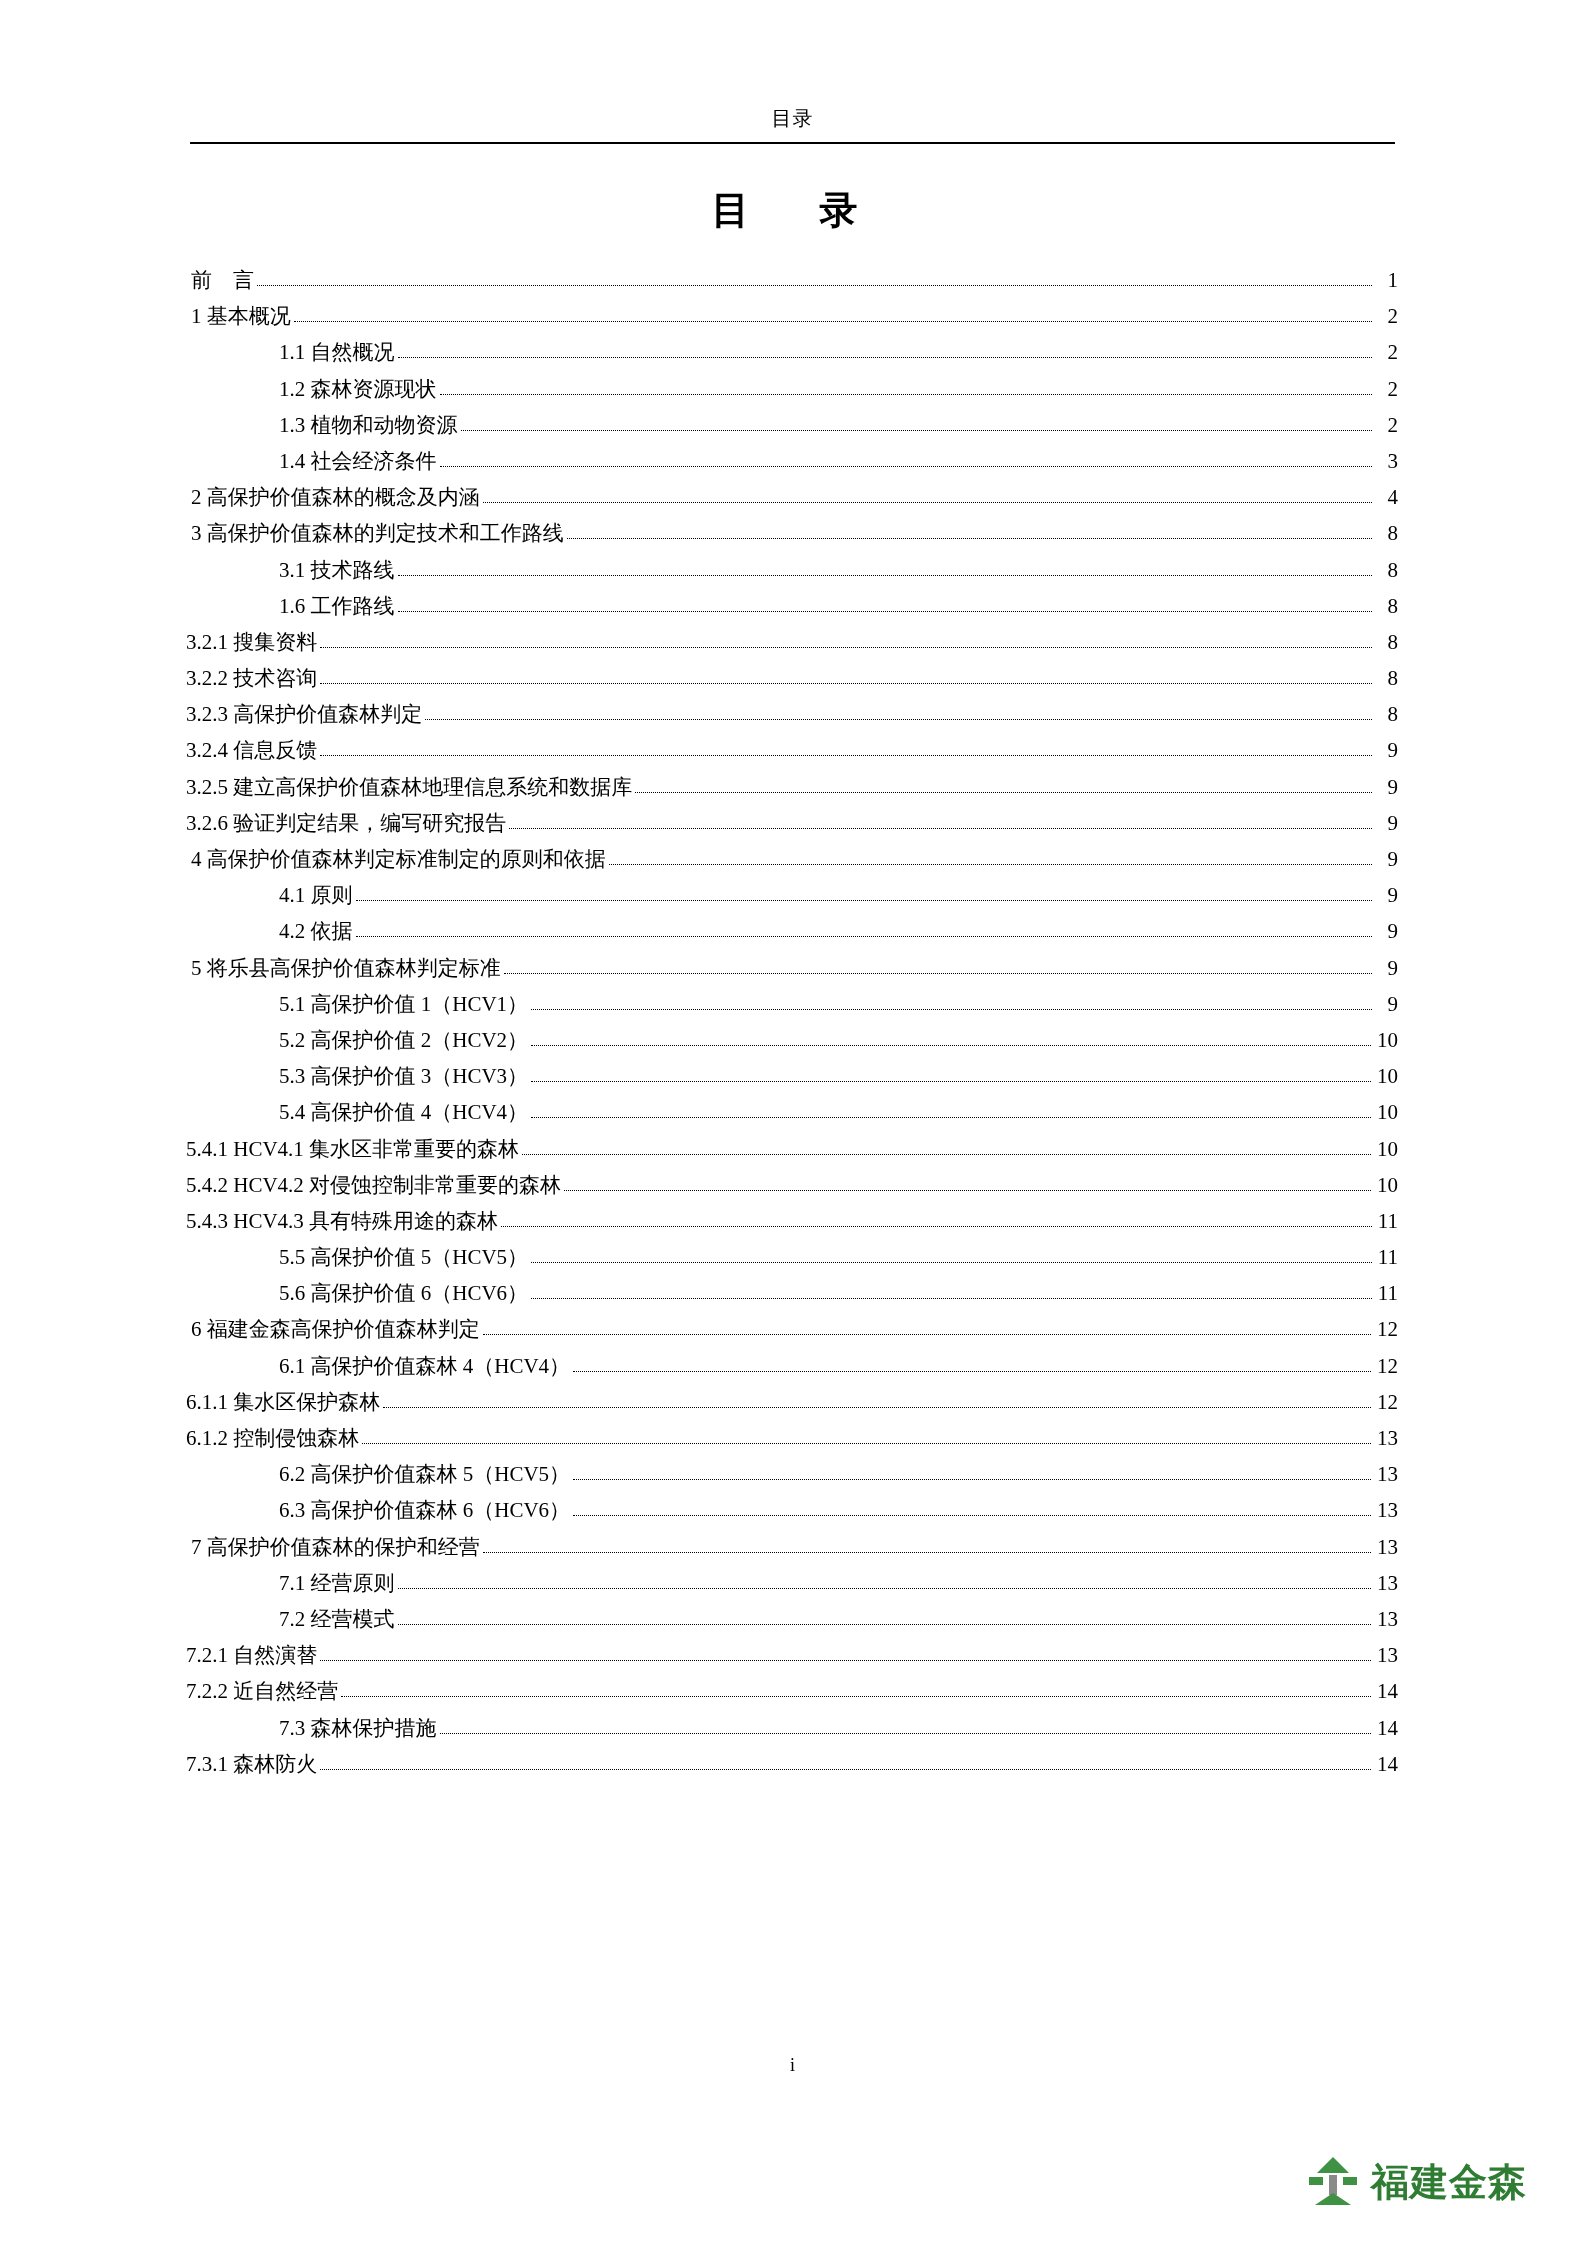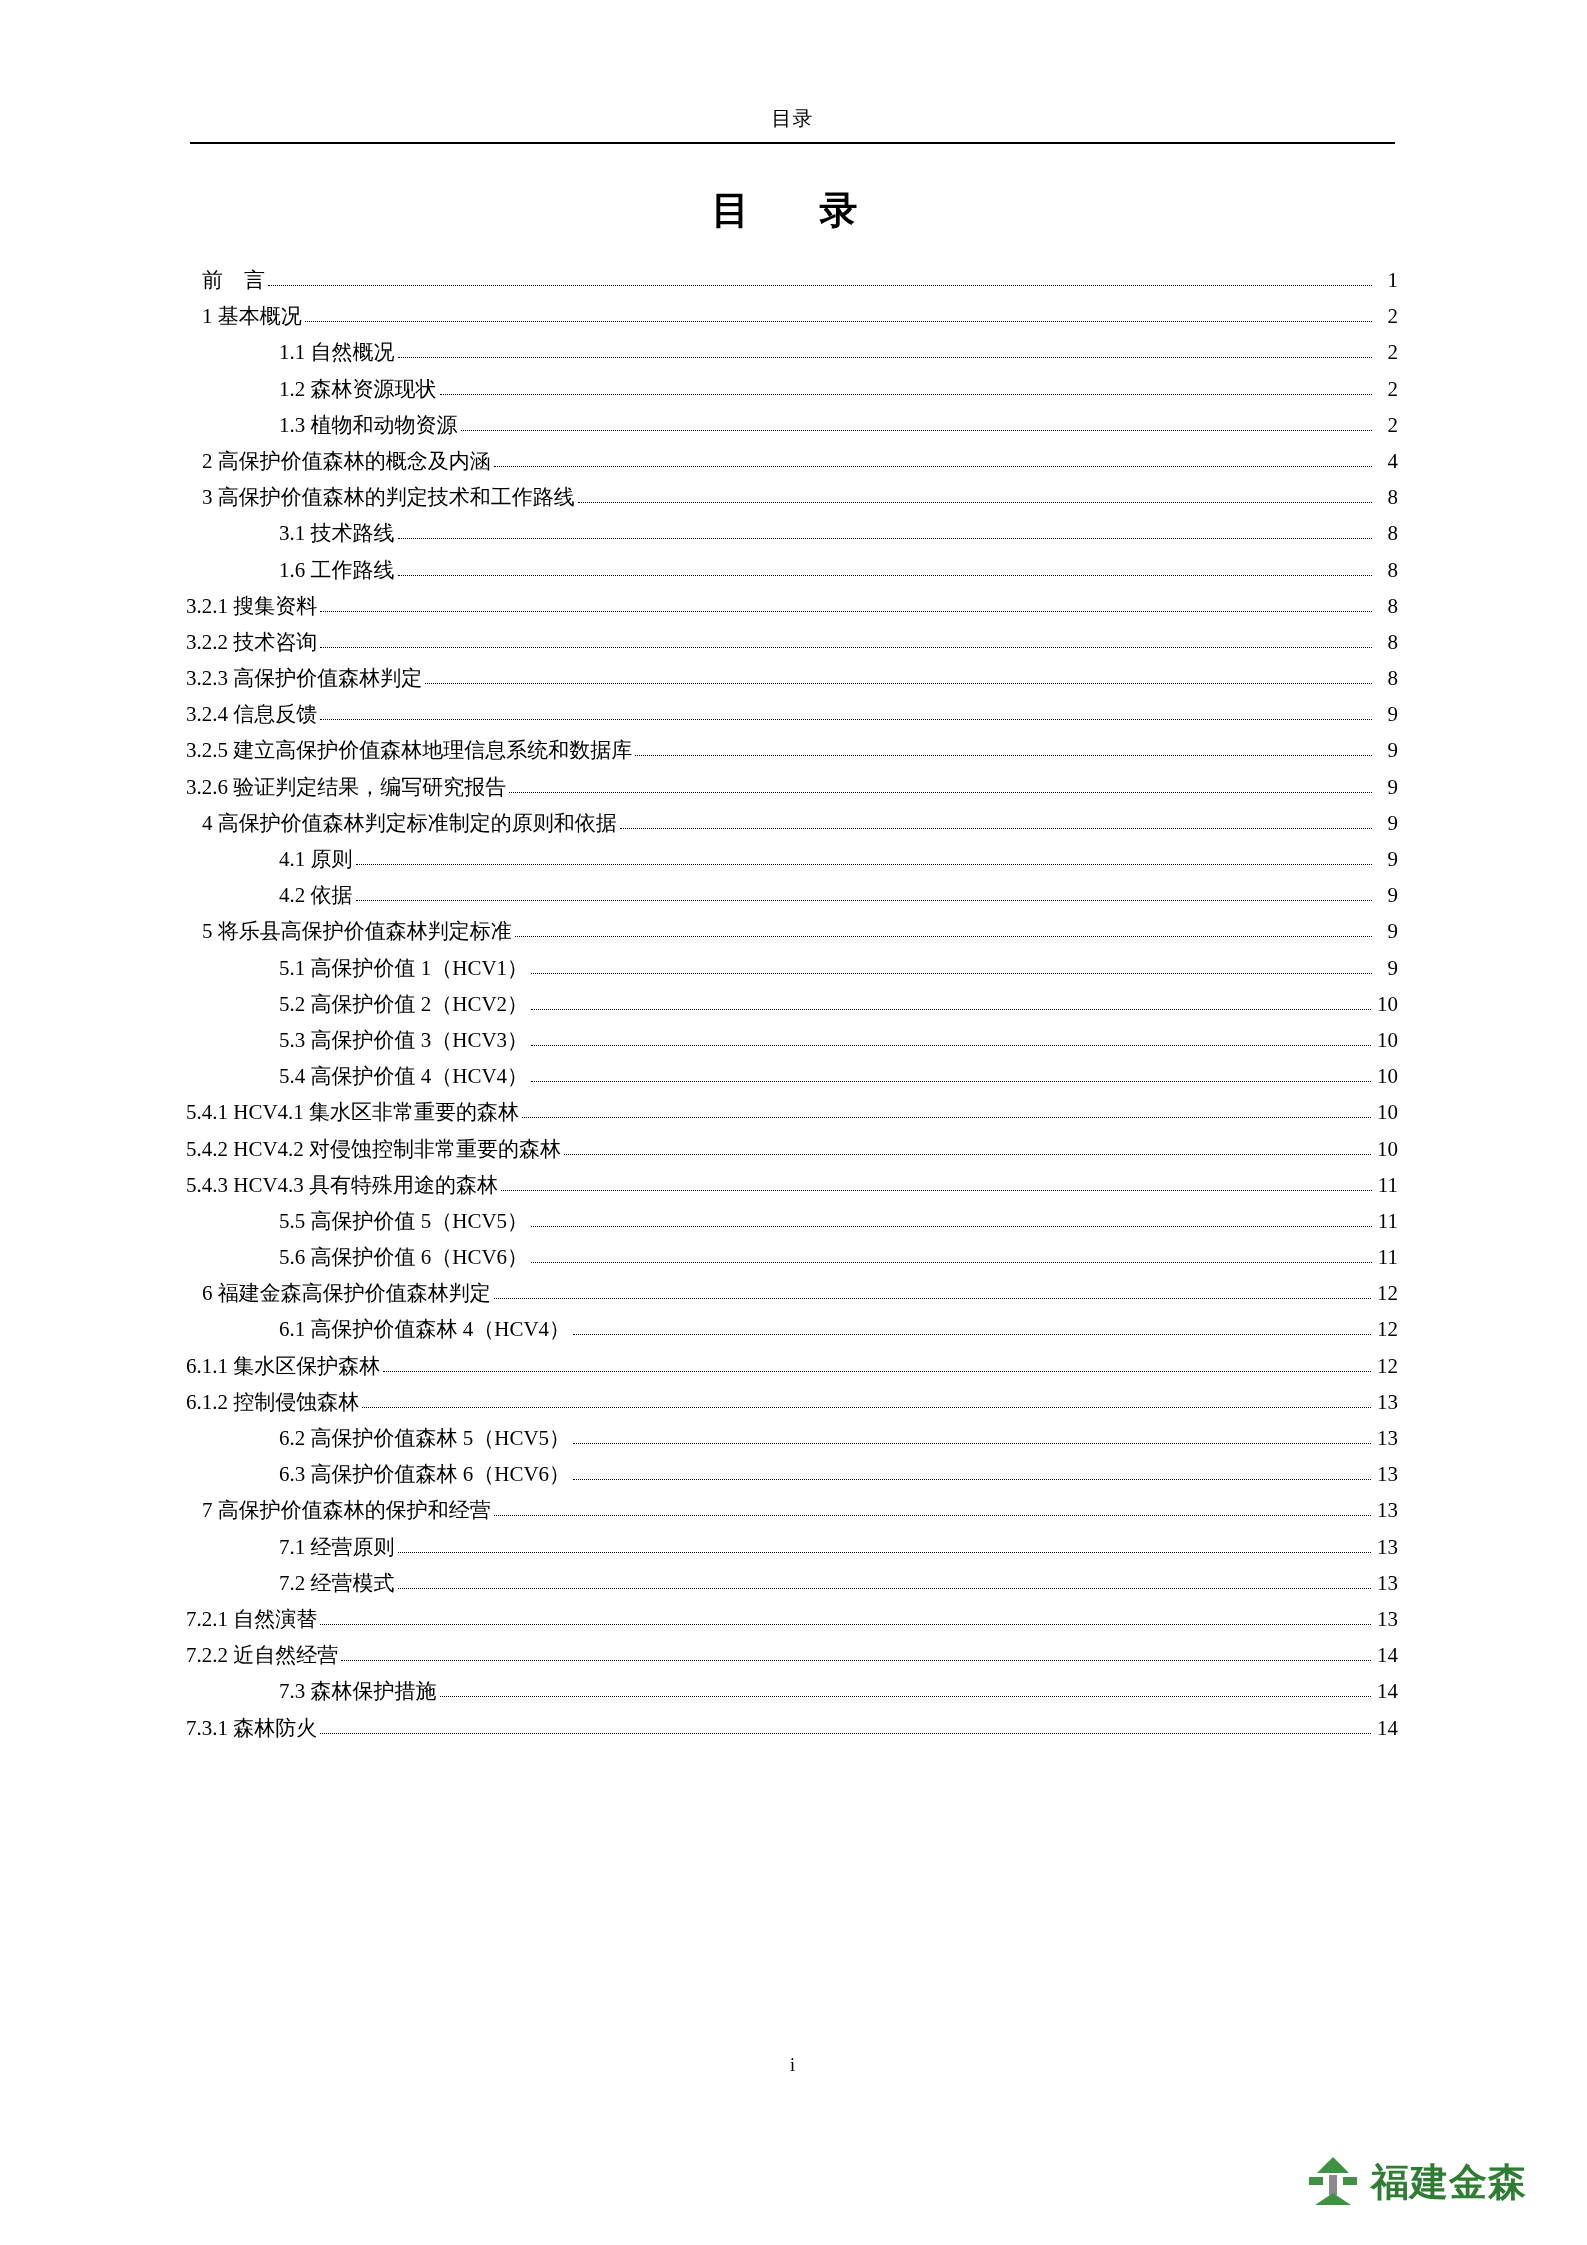--- a/index.html
+++ b/index.html
@@ -74,21 +74,21 @@
     position: relative;
     margin-bottom: 5px;
     border-bottom: 1px dotted #000;
   }
   .toc-entry .pageno {
     flex: 0 0 auto;
     padding-left: 6px;
     text-align: right;
     min-width: 20px;
   }
-  .lvl0 { margin-left: 16px; align-items: flex-end; }
+  .lvl0 { margin-left: 5px; align-items: flex-end; }
   .lvl1 { margin-left: 93px; }
   .lvl2 { }
 
   .pagefoot {
     position: absolute;
     left: 190px;
     top: 2055px;
     width: 1205px;
     text-align: center;
     font-size: 18px;
@@ -142,20 +142,25 @@
       </div>
       <div class="toc-entry lvl1">
         <span class="label">1.2 森林资源现状</span>
         <span class="leader"></span>
         <span class="pageno">2</span>
       </div>
       <div class="toc-entry lvl1">
         <span class="label">1.3 植物和动物资源</span>
         <span class="leader"></span>
         <span class="pageno">2</span>
+      </div>
+      <div class="toc-entry lvl1">
+        <span class="label">1.4 社会经济条件</span>
+        <span class="leader"></span>
+        <span class="pageno">3</span>
       </div>
       <div class="toc-entry lvl0">
         <span class="label">2  高保护价值森林的概念及内涵</span>
         <span class="leader"></span>
         <span class="pageno">4</span>
       </div>
       <div class="toc-entry lvl0">
         <span class="label">3  高保护价值森林的判定技术和工作路线</span>
         <span class="leader"></span>
         <span class="pageno">8</span>

